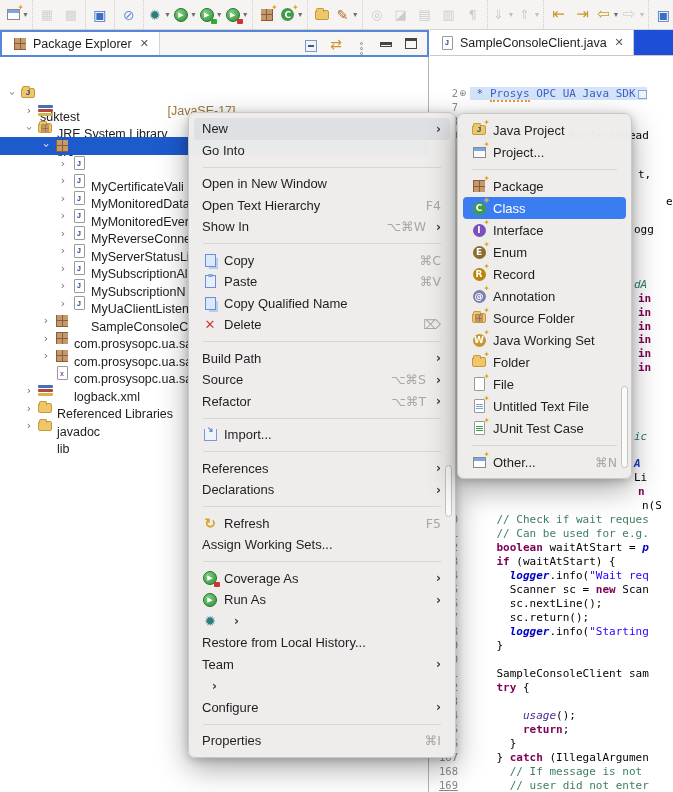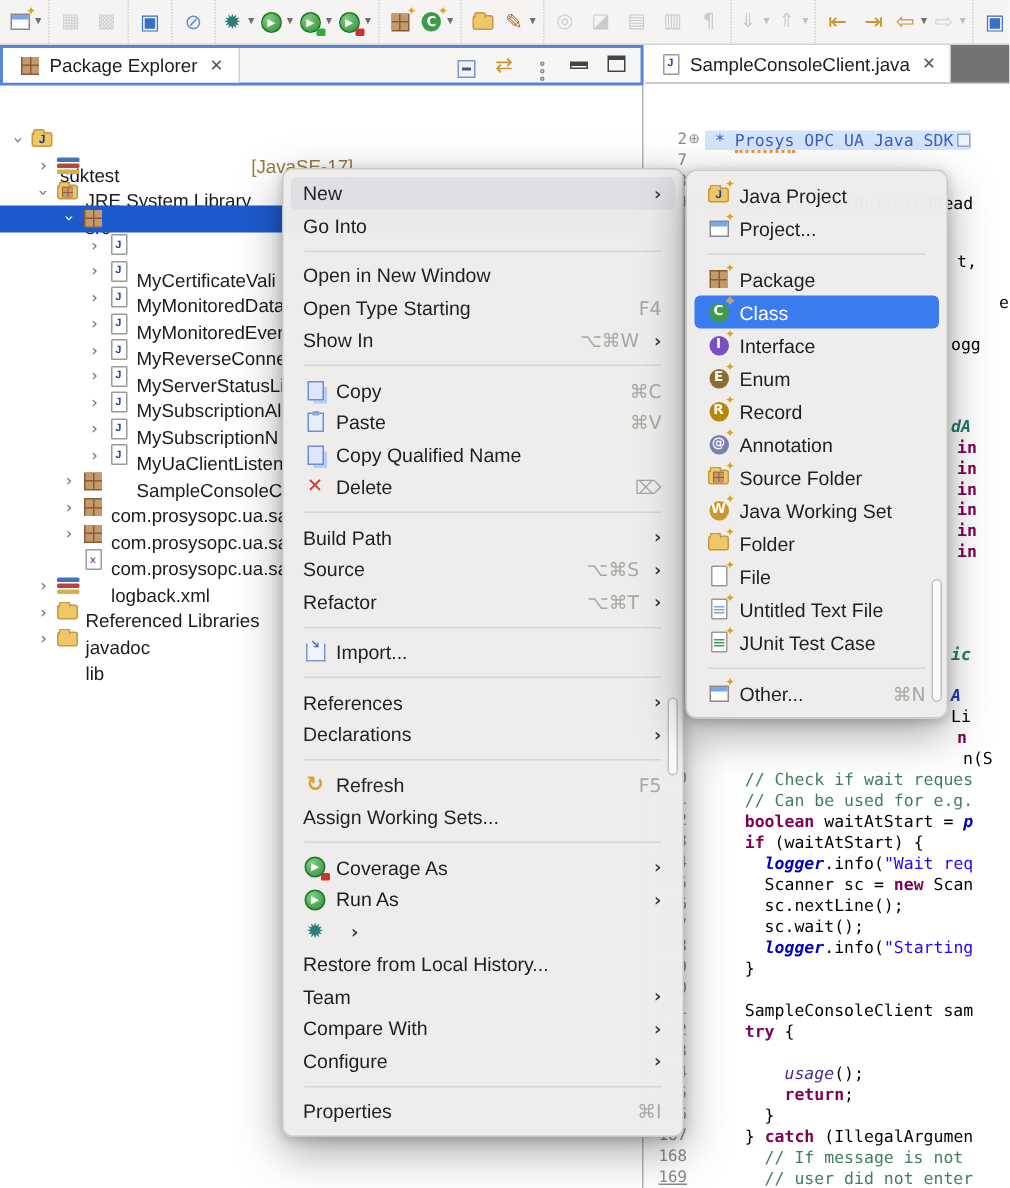--- a/index.html
+++ b/index.html
@@ -88,40 +88,40 @@
   .texp { width:14px; flex:0 0 14px; text-align:center; color:#6e6e6e; font-size:11px;
     font-family:"DejaVu Sans",sans-serif; display:inline-block; }
   .texp.open { transform:rotate(90deg); }
   .trow.sel .texp { color:#fff; }
   .tlabel { margin-left:4px;margin-top:47px; }
   .tsuffix { color:#9b7a3c; }
   .trow .icon { margin-left:1px; }
 
   
   #editor { position:absolute; left:430px; top:30px; width:243px; height:762px; background:#fff; }
-  #ed-tabbar { position:absolute; left:0; top:0; width:243px; height:26px; background:#737373;
+  #ed-tabbar { position:absolute; left:0; top:0; width:243px; height:26px; background:#1d4ed8;
     border-bottom:1px solid #cbcac9; display:flex; }
   .ed-tab { display:flex; align-items:center; gap:5px; padding:0 9px; background:#fff;
     border-right:1px solid #cbcac9; font-size:12.5px; color:#1d1d1f; }
   #code { position:absolute; left:0; top:26px; width:243px; height:736px; overflow:hidden;
     font-family:"DejaVu Sans Mono","Liberation Mono",monospace; font-size:11px; }
   .cline { position:absolute; white-space:pre; line-height:13px; }
   .gut { position:absolute; width:26px; text-align:right; color:#8a8a8a; font-size:10.5px;
     line-height:13px; }
   .fold { position:absolute; color:#8a8a8a; font-size:9px; line-height:13px;
     font-family:"DejaVu Sans",sans-serif; }
   .kw { color:#7f0055; font-weight:bold; }
   .com { color:#3f7f5f; }
   .str { color:#2a00ff; }
   .sf  { color:#0000c0; font-style:italic; font-weight:bold; }
   .sm  { color:#4a2b8c; font-style:italic; }
   .pl  { color:#000; }
   .jdoc { color:#3f5fbf; }
   .sp { border-bottom:2px dotted #e8963c; }
-  .tealit { color:#227a6a; font-style:italic;font-weight:bold; }
+  .tealit { color:#227a6a; font-style:italic; }
   .blueit { color:#1f3fbf; font-style:italic; font-weight:bold; }
   .selbg { background:#d4e4fb; }
   .foldbox { display:inline-block; width:9px; height:9px; border:1px solid #8aa6c8;
     background:#eef3fb; margin-left:2px; vertical-align:middle; }
 
   
   .menu { position:absolute; background:rgba(238,237,235,.98); border:1px solid #c9c8c6;
     border-radius:7px; box-shadow:0 10px 30px rgba(0,0,0,.35), 0 2px 8px rgba(0,0,0,.2);
     padding:5px 0; }
   #ctx-menu { left:188px; top:112px; width:268px; z-index:20; }
@@ -598,21 +598,21 @@
         <span class="cline" style="top: 485px; left: 40px;"><span class="pl">    </span><span class="kw">boolean</span><span class="pl"> waitAtStart = </span><span class="sf">p</span></span>
         <span class="gut" style="top: 499px; left: 2px;">153</span>
         <span class="cline" style="top: 499px; left: 40px;"><span class="pl">    </span><span class="kw">if</span><span class="pl"> (waitAtStart) {</span></span>
         <span class="gut" style="top: 513px; left: 2px;">154</span>
         <span class="cline" style="top: 513px; left: 40px;"><span class="pl">      </span><span class="sf">logger</span><span class="pl">.info(</span><span class="str">"Wait req</span></span>
         <span class="gut" style="top: 527px; left: 2px;">155</span>
         <span class="cline" style="top: 527px; left: 40px;"><span class="pl">      Scanner sc = </span><span class="kw">new</span><span class="pl"> Scan</span></span>
         <span class="gut" style="top: 541px; left: 2px;">156</span>
         <span class="cline" style="top: 541px; left: 40px;"><span class="pl">      sc.nextLine();</span></span>
         <span class="gut" style="top: 555px; left: 2px;">157</span>
-        <span class="cline" style="top: 555px; left: 40px;"><span class="pl">      sc.wait();</span></span>
+        <span class="cline" style="top: 555px; left: 40px;"><span class="pl">      sc.return();</span></span>
         <span class="gut" style="top: 569px; left: 2px;">158</span>
         <span class="cline" style="top: 569px; left: 40px;"><span class="pl">      </span><span class="sf">logger</span><span class="pl">.info(</span><span class="str">"Starting</span></span>
         <span class="gut" style="top: 583px; left: 2px;">159</span>
         <span class="cline" style="top: 583px; left: 40px;"><span class="pl">    }</span></span>
         <span class="gut" style="top: 597px; left: 2px;">160</span>
         <span class="cline" style="top: 597px; left: 40px;"></span>
         <span class="gut" style="top: 611px; left: 2px;">161</span>
         <span class="cline" style="top: 611px; left: 40px;"><span class="pl">    SampleConsoleClient sam</span></span>
         <span class="gut" style="top: 625px; left: 2px;">162</span>
         <span class="cline" style="top: 625px; left: 40px;"><span class="pl">    </span><span class="kw">try</span><span class="pl"> {</span></span>
@@ -639,21 +639,21 @@
         <span class="msub">›</span>
       </div>
       <div class="mitem">
         <span class="mlabel">Go Into</span>
       </div>
       <div class="msep"></div>
       <div class="mitem">
         <span class="mlabel">Open in New Window</span>
       </div>
       <div class="mitem">
-        <span class="mlabel">Open Type Starting</span>
+        <span class="mlabel">Open Text Hierarchy</span>
         <span class="mshort">F4</span>
       </div>
       <div class="mitem">
         <span class="mlabel">Show In</span>
         <span class="mshort">⌥⌘W</span>
         <span class="msub">›</span>
       </div>
       <div class="msep"></div>
       <div class="mitem">
         <span class="icon">
@@ -746,21 +746,20 @@
         <span class="msub">›</span>
       </div>
       <div class="mitem">
         <span class="mlabel">Restore from Local History...</span>
       </div>
       <div class="mitem">
         <span class="mlabel">Team</span>
         <span class="msub">›</span>
       </div>
       <div class="mitem">
-        <span class="mlabel">Compare With</span>
         <span class="msub">›</span>
       </div>
       <div class="mitem">
         <span class="mlabel">Configure</span>
         <span class="msub">›</span>
       </div>
       <div class="msep"></div>
       <div class="mitem">
         <span class="mlabel">Properties</span>
         <span class="mshort">⌘I</span>

